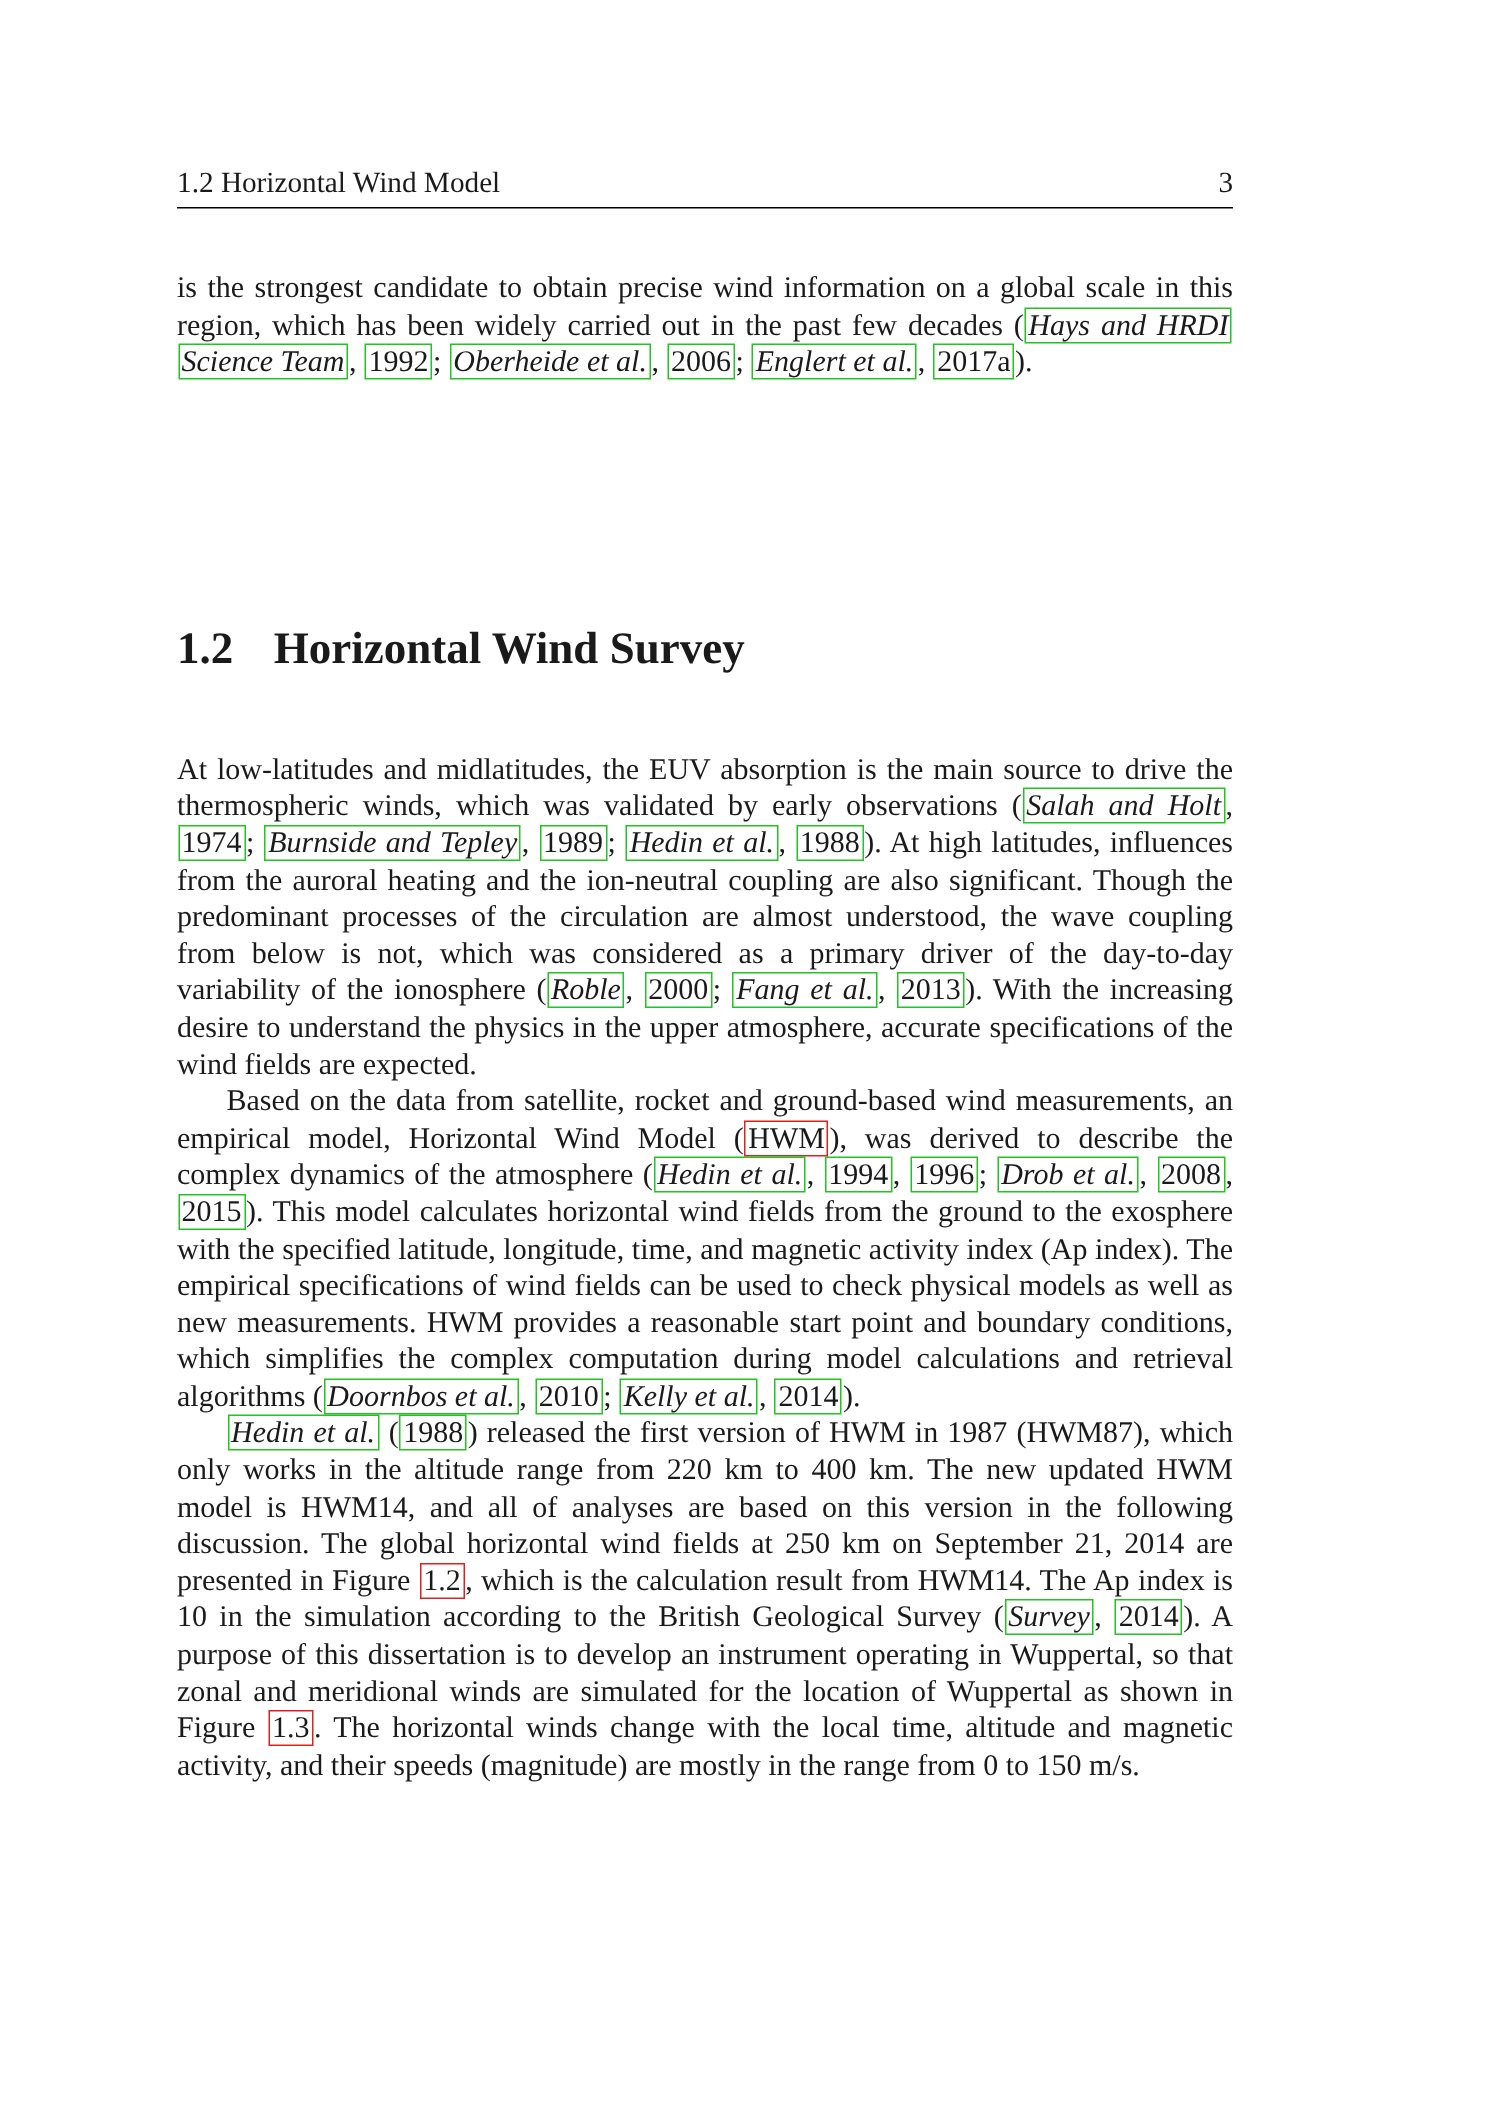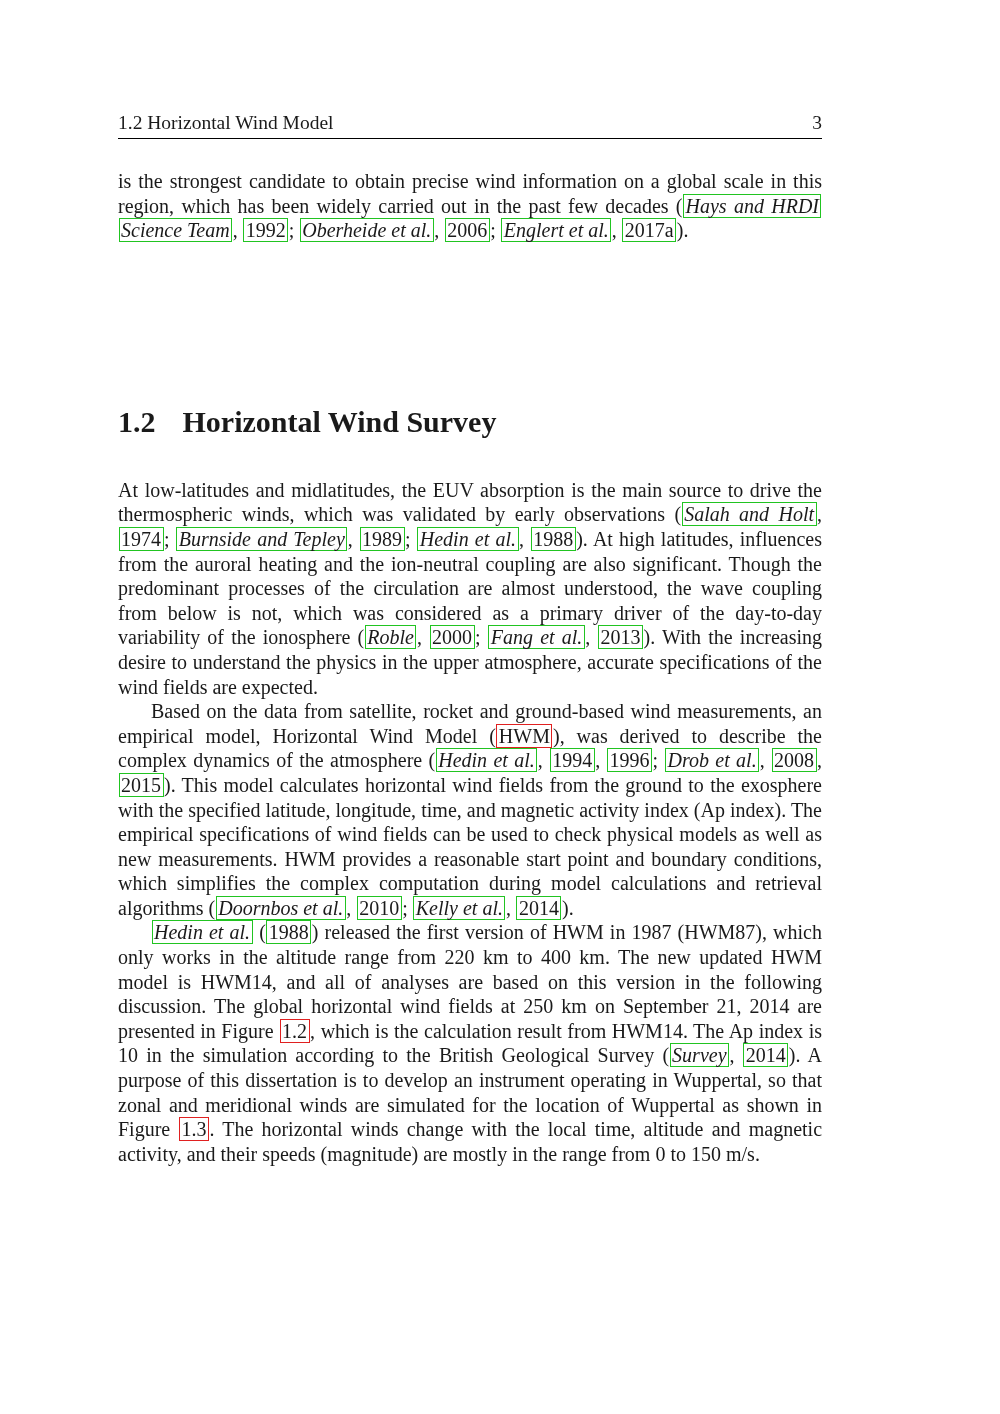--- a/index.html
+++ b/index.html
@@ -37,34 +37,34 @@
     line-height: 24.6px;
     text-align: justify;
   }
   .para {
     margin: 0;
   }
   .para.indent {
     text-indent: 33px;
   }
   .fragment-para {
-    margin-top: 30px;
+    margin-top: 41px;
   }
   .section-heading {
     margin-top: 163px;
     font-size: 30px;
     font-weight: bold;
     line-height: 32px;
     display: flex;
   }
   .section-number {
     margin-right: 27px;
   }
   .first-para {
-    margin-top: 40px;
+    margin-top: 52px;
   }
   
   .seg-cite-author, .seg-cite-year, .seg-ref {
     border: 1.5px solid var(--cite-color, #21c421);
     padding: 0 1.5px;
     margin: 0 0.5px;
     box-decoration-break: clone;
     -webkit-box-decoration-break: clone;
     cursor: pointer;
   }

